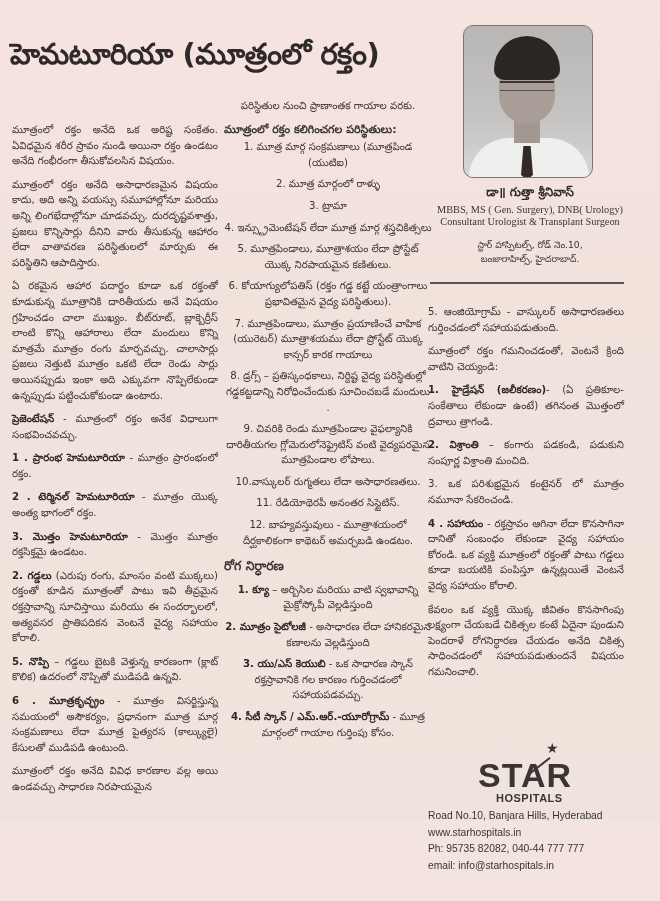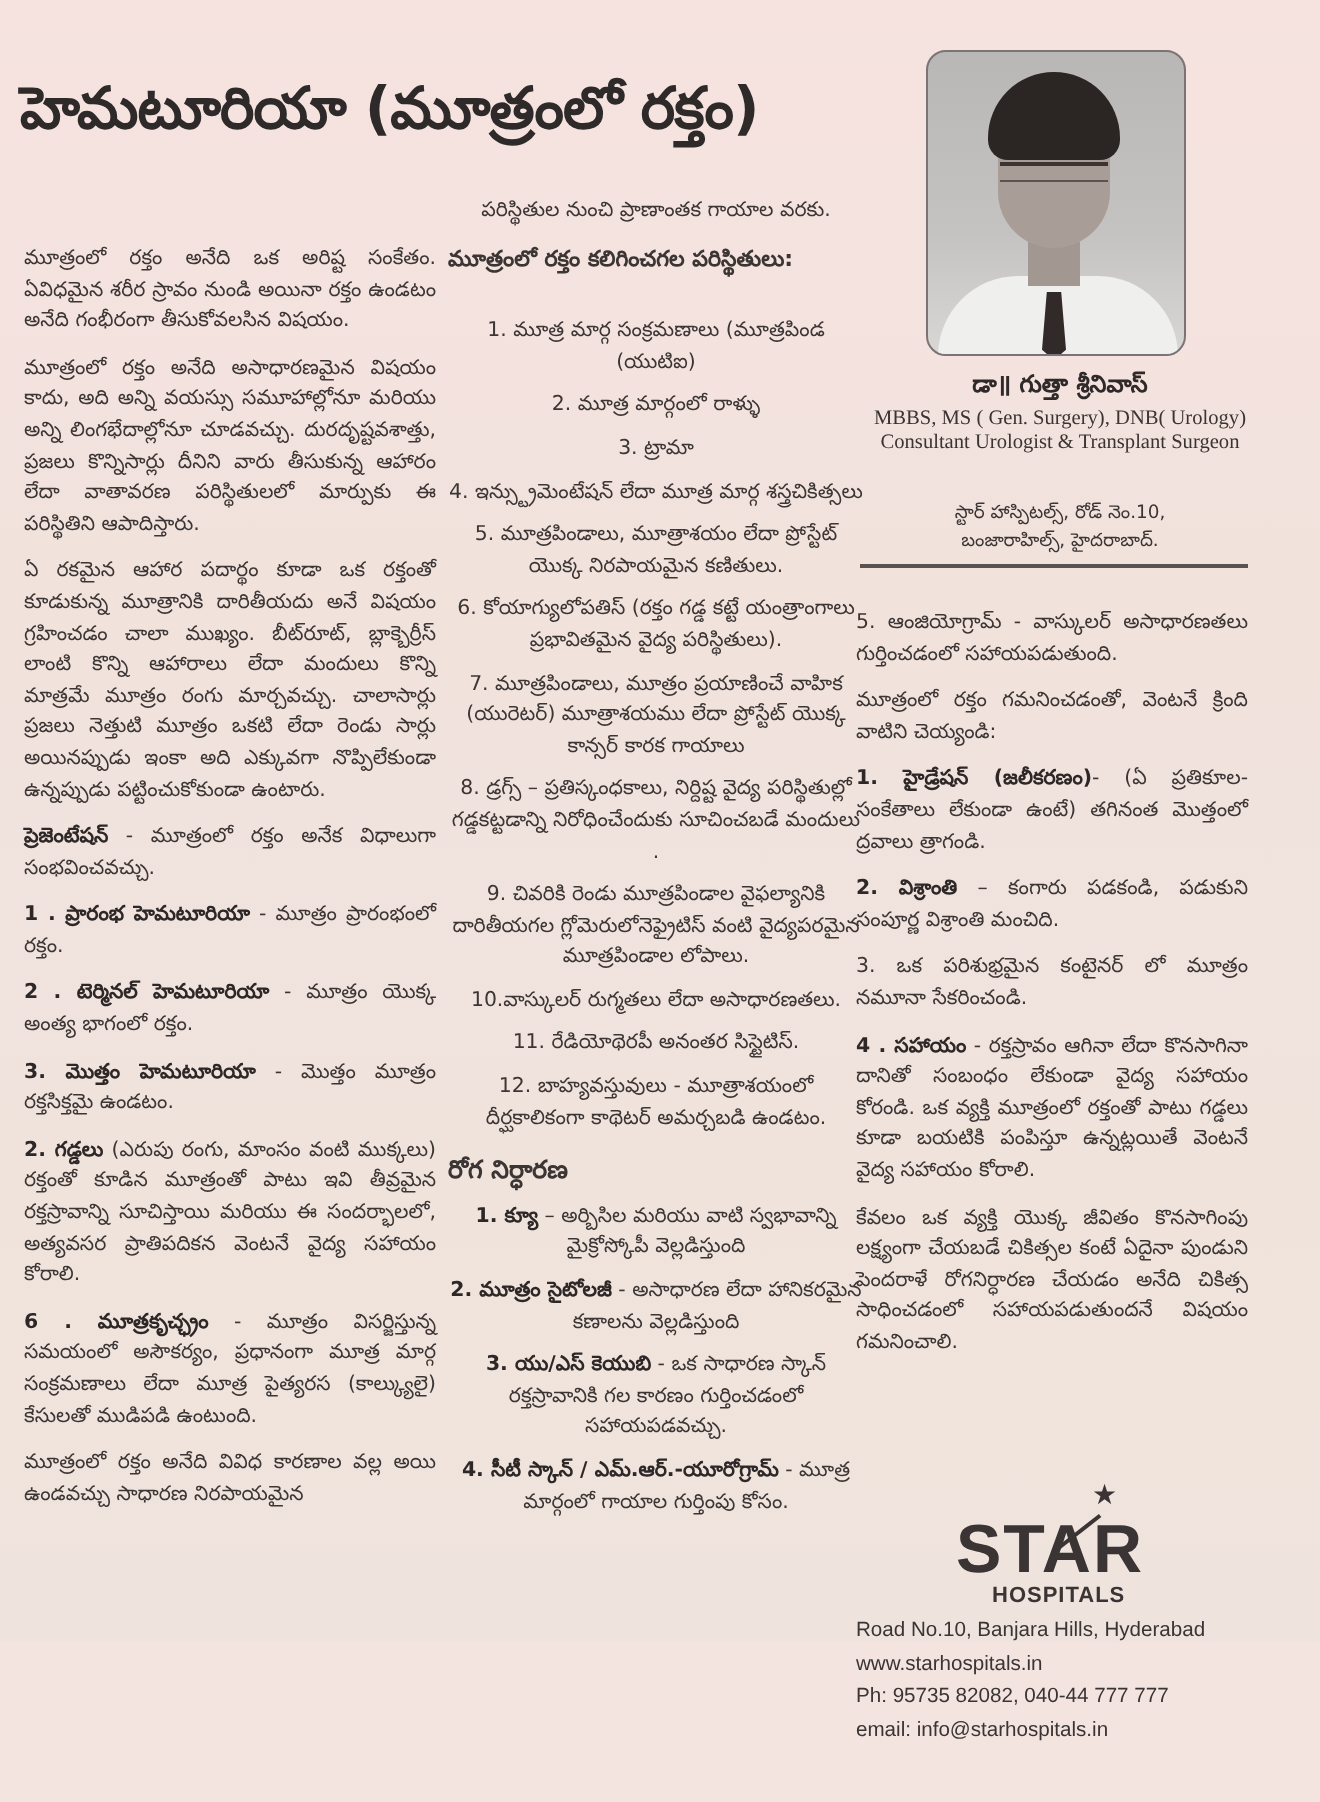--- a/index.html
+++ b/index.html
@@ -22,39 +22,39 @@
   .col {
     position: absolute; font-size: 10.2px; line-height: 15.6px; color: #3b3534;
   }
   .col p { margin-bottom: 8px; text-align: justify; }
   .col p.tight { margin-bottom: 6px; }
   .col b { font-weight: bold; color: #2d2827; }
   .col1 { left: 12px; top: 98px; width: 206px; margin-top: 24px; }
   .col2 { left: 224px; top: 98px; width: 208px; }
   .col3 { left: 428px; top: 304px; width: 196px; }
   .col2 p { text-align: center; }
-  .subhead { font-weight: bold; font-size: 11px; margin-bottom: 21px; }
+  .subhead { font-weight: bold; font-size: 11px; margin-bottom: 2px; }
   .subhead2 { font-weight: bold; font-size: 12.5px; margin: 10px 0 8px; }
 
   .photo {
     position: absolute; left: 463px; top: 25px; width: 130px; height: 153px;
     border-radius: 10px; border: 1px solid #7a7474;
     background: linear-gradient(180deg, #b9b7b5 0%, #c5c3c1 60%, #d9d7d5 100%);
     overflow: hidden;
   }
   .photo .hair { position: absolute; left: 30px; top: 10px; width: 66px; height: 44px; border-radius: 33px 33px 10px 10px; background: #2b2523; }
   .photo .face { position: absolute; left: 35px; top: 28px; width: 56px; height: 70px; border-radius: 24px 24px 28px 28px; background: #a99e97; }
   .photo .glasses { position: absolute; left: 36px; top: 55px; width: 54px; height: 10px; border-top: 2px solid #3a3432; border-bottom: 1px solid #5a5250; }
   .photo .shirt { position: absolute; left: 5px; top: 112px; width: 120px; height: 60px; border-radius: 40px 40px 0 0; background: #efefed; }
   .photo .neck { position: absolute; left: 50px; top: 95px; width: 26px; height: 22px; background: #a29891; }
   .photo .tie { position: absolute; left: 57px; top: 120px; width: 12px; height: 34px; background: #322a29; clip-path: polygon(20% 0, 80% 0, 100% 85%, 50% 100%, 0 85%); }
 
   .doc-name { position: absolute; left: 440px; top: 185px; width: 180px; text-align: center; font-size: 12px; font-weight: bold; color: #2f2a29; }
   .doc-qual { position: absolute; left: 420px; top: 204px; width: 220px; text-align: center; font-family: "Liberation Serif", serif; font-size: 10.3px; line-height: 12px; color: #3a3433; }
-  .doc-addr { position: absolute; left: 440px; top: 238px; width: 180px; text-align: center; font-size: 9.2px; line-height: 14px; color: #3a3433; margin-top: 12px; }
+  .doc-addr { position: absolute; left: 440px; top: 238px; width: 180px; text-align: center; font-size: 9.2px; line-height: 14px; color: #3a3433; }
   .divider { position: absolute; left: 430px; top: 282px; width: 194px; height: 1.5px; background: #5a5352; }
 
   .logo { position: absolute; left: 478px; top: 748px; width: 110px; height: 60px; }
   .logo .star-word { position: absolute; left: 0; top: 8px; font-family: "Liberation Sans", sans-serif; font-weight: bold; font-size: 34px; letter-spacing: 1px; color: #3a3434; }
   .logo .star-icon { position: absolute; left: 68px; top: -8px; font-size: 14px; color: #3a3434; }
   .logo .swoosh { position: absolute; left: 50px; top: 2px; width: 28px; height: 2px; background: #3a3434; transform: rotate(-38deg); transform-origin: left; top: 26px; }
   .logo .hosp { position: absolute; left: 18px; top: 44px; font-family: "Liberation Sans", sans-serif; font-weight: bold; font-size: 11px; letter-spacing: 0.5px; color: #3a3434; }
   .contact { position: absolute; left: 428px; top: 808px; width: 196px; text-align: left; font-family: Liberation Sans, sans-serif; font-size: 10.3px; line-height: 16.5px; color: #3a3434; }
 </style>
 </head>
@@ -66,20 +66,21 @@
 
   <div class="col col1">
     <p>మూత్రంలో రక్తం అనేది ఒక అరిష్ట సంకేతం. ఏవిధమైన శరీర స్రావం నుండి అయినా రక్తం ఉండటం అనేది గంభీరంగా తీసుకోవలసిన విషయం.</p>
     <p>మూత్రంలో రక్తం అనేది అసాధారణమైన విషయం కాదు, అది అన్ని వయస్సు సమూహాల్లోనూ మరియు అన్ని లింగభేదాల్లోనూ చూడవచ్చు. దురదృష్టవశాత్తు, ప్రజలు కొన్నిసార్లు దీనిని వారు తీసుకున్న ఆహారం లేదా వాతావరణ పరిస్థితులలో మార్పుకు ఈ పరిస్థితిని ఆపాదిస్తారు.</p>
     <p>ఏ రకమైన ఆహార పదార్థం కూడా ఒక రక్తంతో కూడుకున్న మూత్రానికి దారితీయదు అనే విషయం గ్రహించడం చాలా ముఖ్యం. బీట్‌రూట్, బ్లాక్బెర్రీస్ లాంటి కొన్ని ఆహారాలు లేదా మందులు కొన్ని మాత్రమే మూత్రం రంగు మార్చవచ్చు. చాలాసార్లు ప్రజలు నెత్తుటి మూత్రం ఒకటి లేదా రెండు సార్లు అయినప్పుడు ఇంకా అది ఎక్కువగా నొప్పిలేకుండా ఉన్నప్పుడు పట్టించుకోకుండా ఉంటారు.</p>
     <p><b>ప్రెజెంటేషన్</b><span> - మూత్రంలో రక్తం అనేక విధాలుగా సంభవించవచ్చు.</span></p>
     <p><b>1 . ప్రారంభ హెమటూరియా</b><span> - మూత్రం ప్రారంభంలో రక్తం.</span></p>
     <p><b>2 . టెర్మినల్ హెమటూరియా</b><span> - మూత్రం యొక్క అంత్య భాగంలో రక్తం.</span></p>
     <p><b>3. మొత్తం హెమటూరియా</b><span> - మొత్తం మూత్రం రక్తసిక్తమై ఉండటం.</span></p>
     <p><b>2. గడ్డలు</b><span> (ఎరుపు రంగు, మాంసం వంటి ముక్కలు) రక్తంతో కూడిన మూత్రంతో పాటు ఇవి తీవ్రమైన రక్తస్రావాన్ని సూచిస్తాయి మరియు ఈ సందర్భాలలో, అత్యవసర ప్రాతిపదికన వెంటనే వైద్య సహాయం కోరాలి.</span></p>
+    <p><b>5. నొప్పి</b><span> – గడ్డలు బైటకి వెళ్తున్న కారణంగా (క్లాట్ కొలిక) ఉదరంలో నొప్పితో ముడిపడి ఉన్నవి.</span></p>
     <p><b>6 . మూత్రకృచ్ఛ్రం</b><span> - మూత్రం విసర్జిస్తున్న సమయంలో అసౌకర్యం, ప్రధానంగా మూత్ర మార్గ సంక్రమణాలు లేదా మూత్ర పైత్యరస (కాల్క్యులై) కేసులతో ముడిపడి ఉంటుంది.</span></p>
     <p>మూత్రంలో రక్తం అనేది వివిధ కారణాల వల్ల అయి ఉండవచ్చు సాధారణ నిరపాయమైన</p>
   </div>
 
   <div class="col col2">
     <p>పరిస్థితుల నుంచి ప్రాణాంతక గాయాల వరకు.</p>
     <div class="subhead">మూత్రంలో రక్తం కలిగించగల పరిస్థితులు:</div>
     <p class="tight">1. మూత్ర మార్గ సంక్రమణాలు (మూత్రపిండ (యుటిఐ)</p>
     <p class="tight">2. మూత్ర మార్గంలో రాళ్ళు</p>
     <p class="tight">3. ట్రామా</p>

